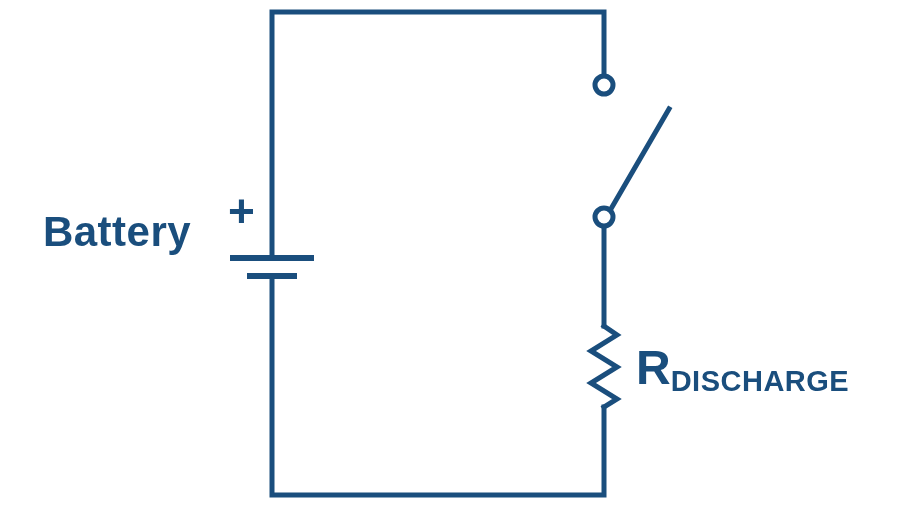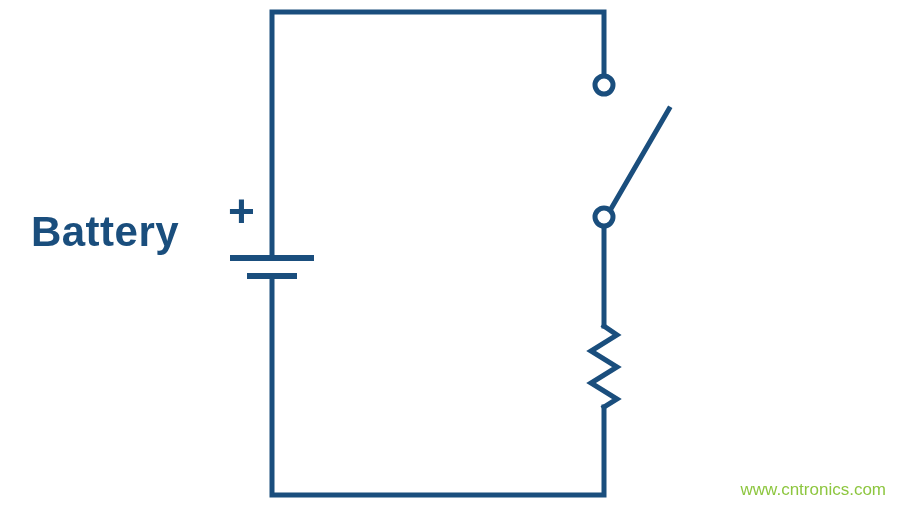--- a/index.html
+++ b/index.html
@@ -27,21 +27,21 @@
     height: 506px;
     display: block;
   }
   .label {
     position: absolute;
     color: var(--circuit-color);
     font-weight: bold;
     white-space: nowrap;
   }
   .battery-label {
-    left: 0;
+    left: 12px;
     top: 198px;
     width: 210px;
     text-align: center;
     font-size: 42px;
     line-height: 68px;
     letter-spacing: 0.5px;
   }
   .battery-label .line { display: block; }
   .plus-sign {
     left: 228px;
@@ -93,16 +93,18 @@
       <path d="M 604 407 L 604 495 L 272 495 L 272 280"></path>
     </g>
   </svg>
 
   <div class="label battery-label">
     <span class="line">Battery</span>
   </div>
 
   <div class="label plus-sign">+</div>
 
+  <div class="label resistor-label">
+    <span>R</span><span class="sub">DISCHARGE</span>
+  </div>
 
-  <div class="watermark">www.cntronics.com</div>
 
 </div>
 
 </body></html>

